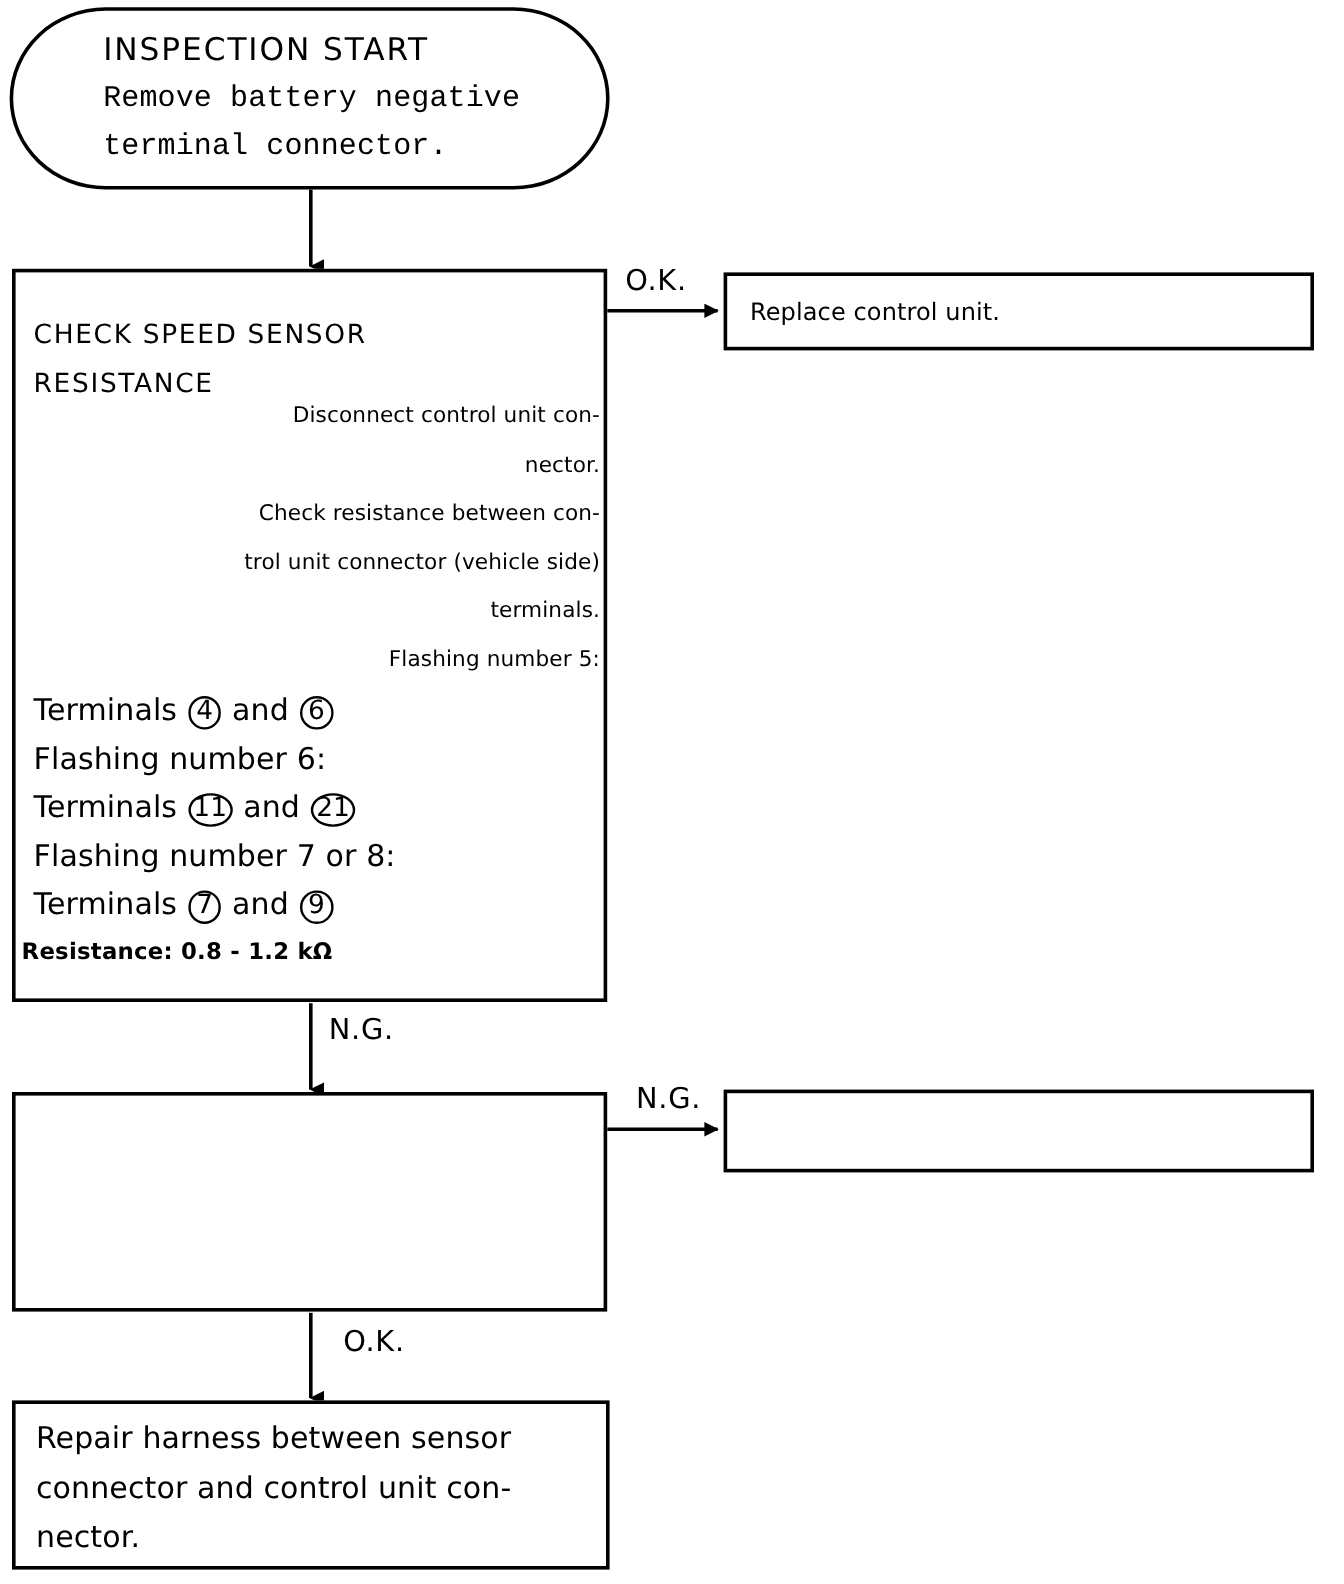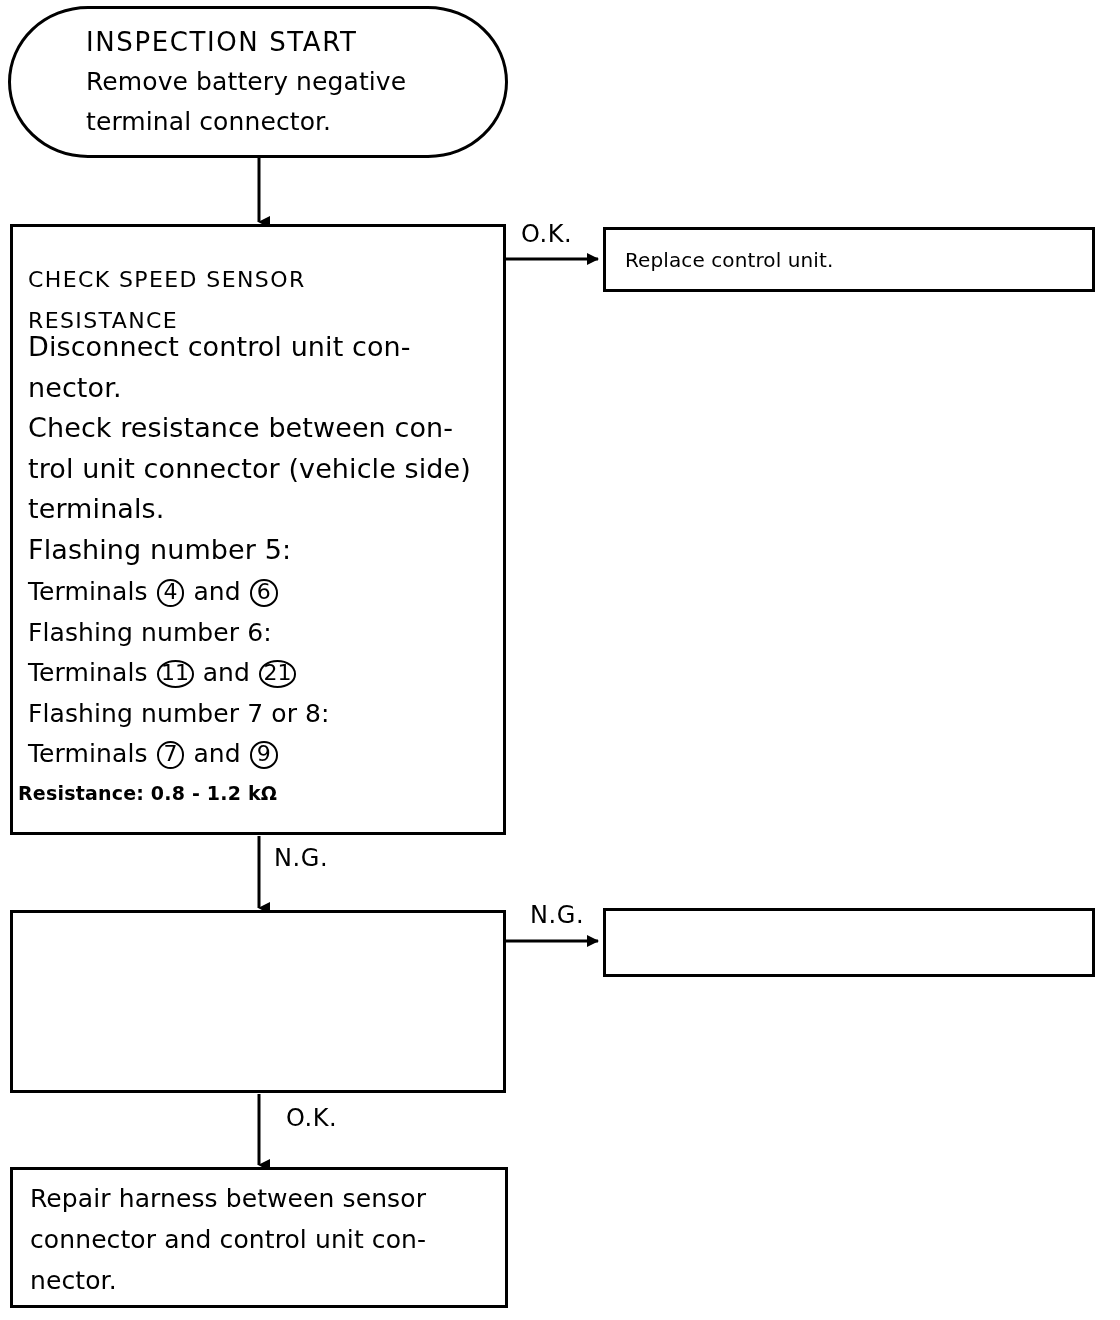--- a/index.html
+++ b/index.html
@@ -52,39 +52,41 @@
     left: 86px; top: 22px;
     font-size: 26px;
     line-height: 40px;
     letter-spacing: 1.6px;
   }
   #start-body {
     left: 86px; top: 62px;
     width: 400px;
     font-size: 25px;
     line-height: 40px;
+    font-family: Liberation Mono, monospace;
   }
 
   
   #check-node {
     left: 10px; top: 224px;
     width: 496px; height: 611px;
   }
   #check-title {
     left: 28px; top: 259px;
     width: 470px;
     font-size: 22px;
     line-height: 41px;
     letter-spacing: 1.4px;
   }
   #check-body {
     left: 28px; top: 327px;
     width: 472px;
-    font-size: 27px;
+    font-size: 18px;
     line-height: 40.5px;
+    text-align: right;
   }
   #check-resistance {
     left: 18px; top: 773px;
     width: 470px;
     font-size: 19px;
     line-height: 40px;
     font-weight: bold;
     letter-spacing: 0.2px;
   }
 

